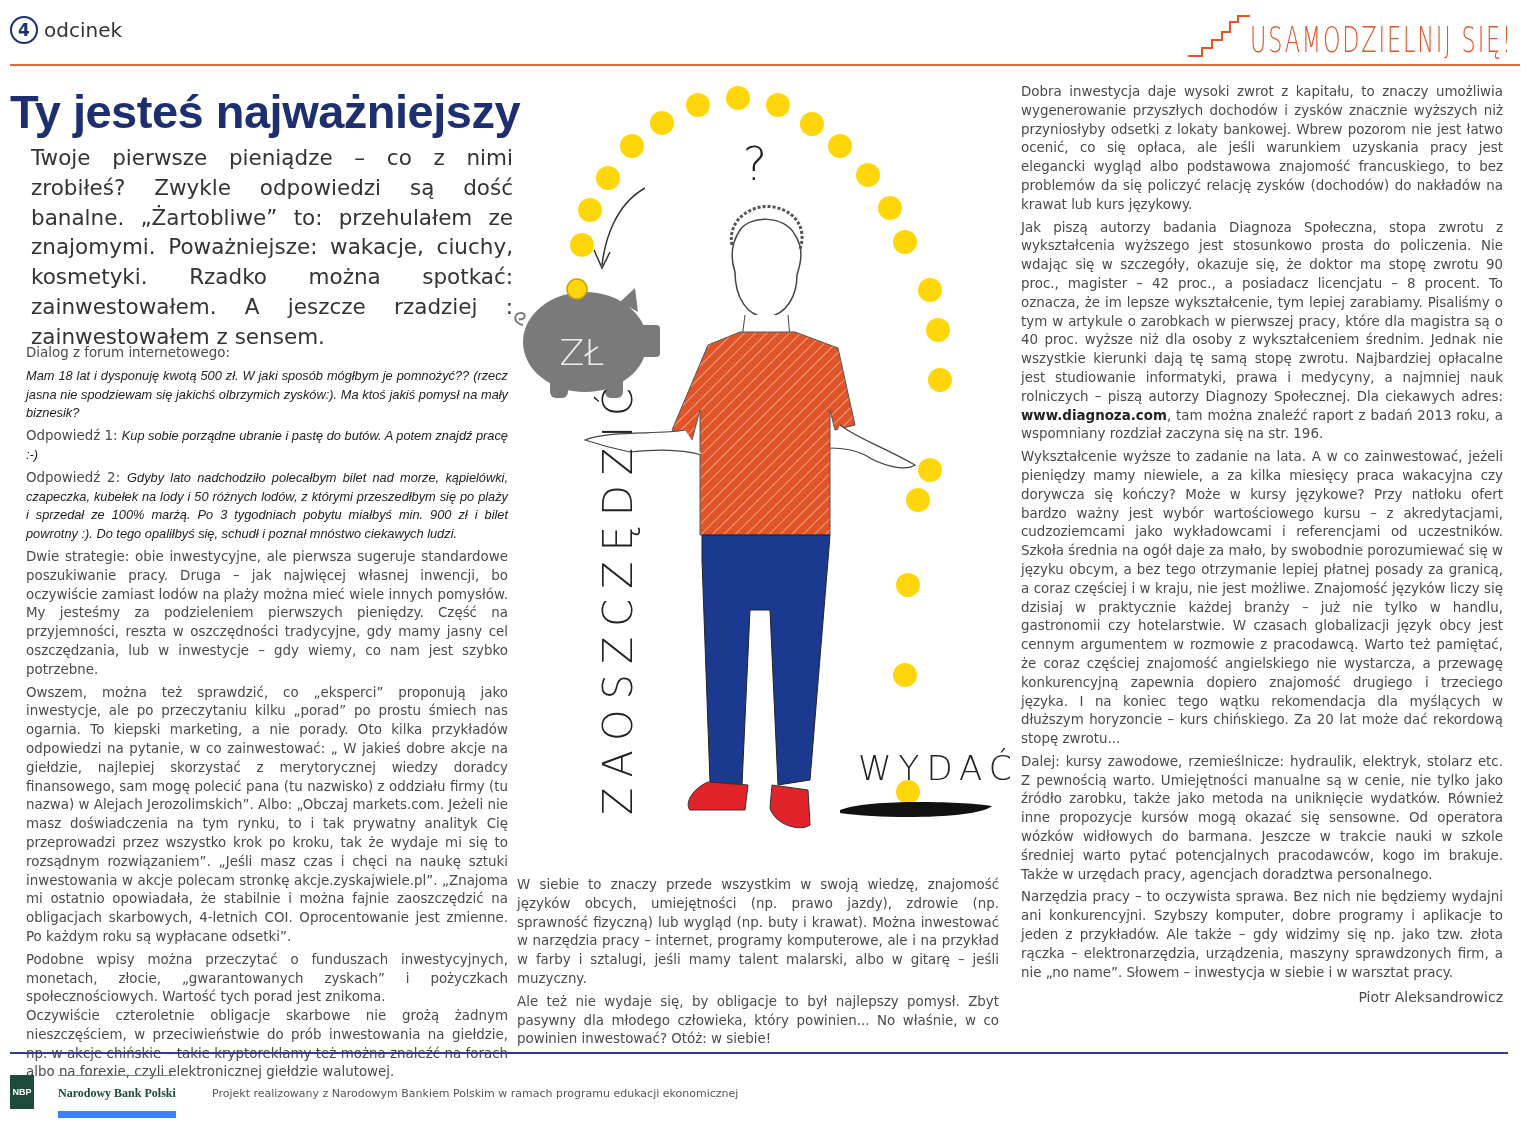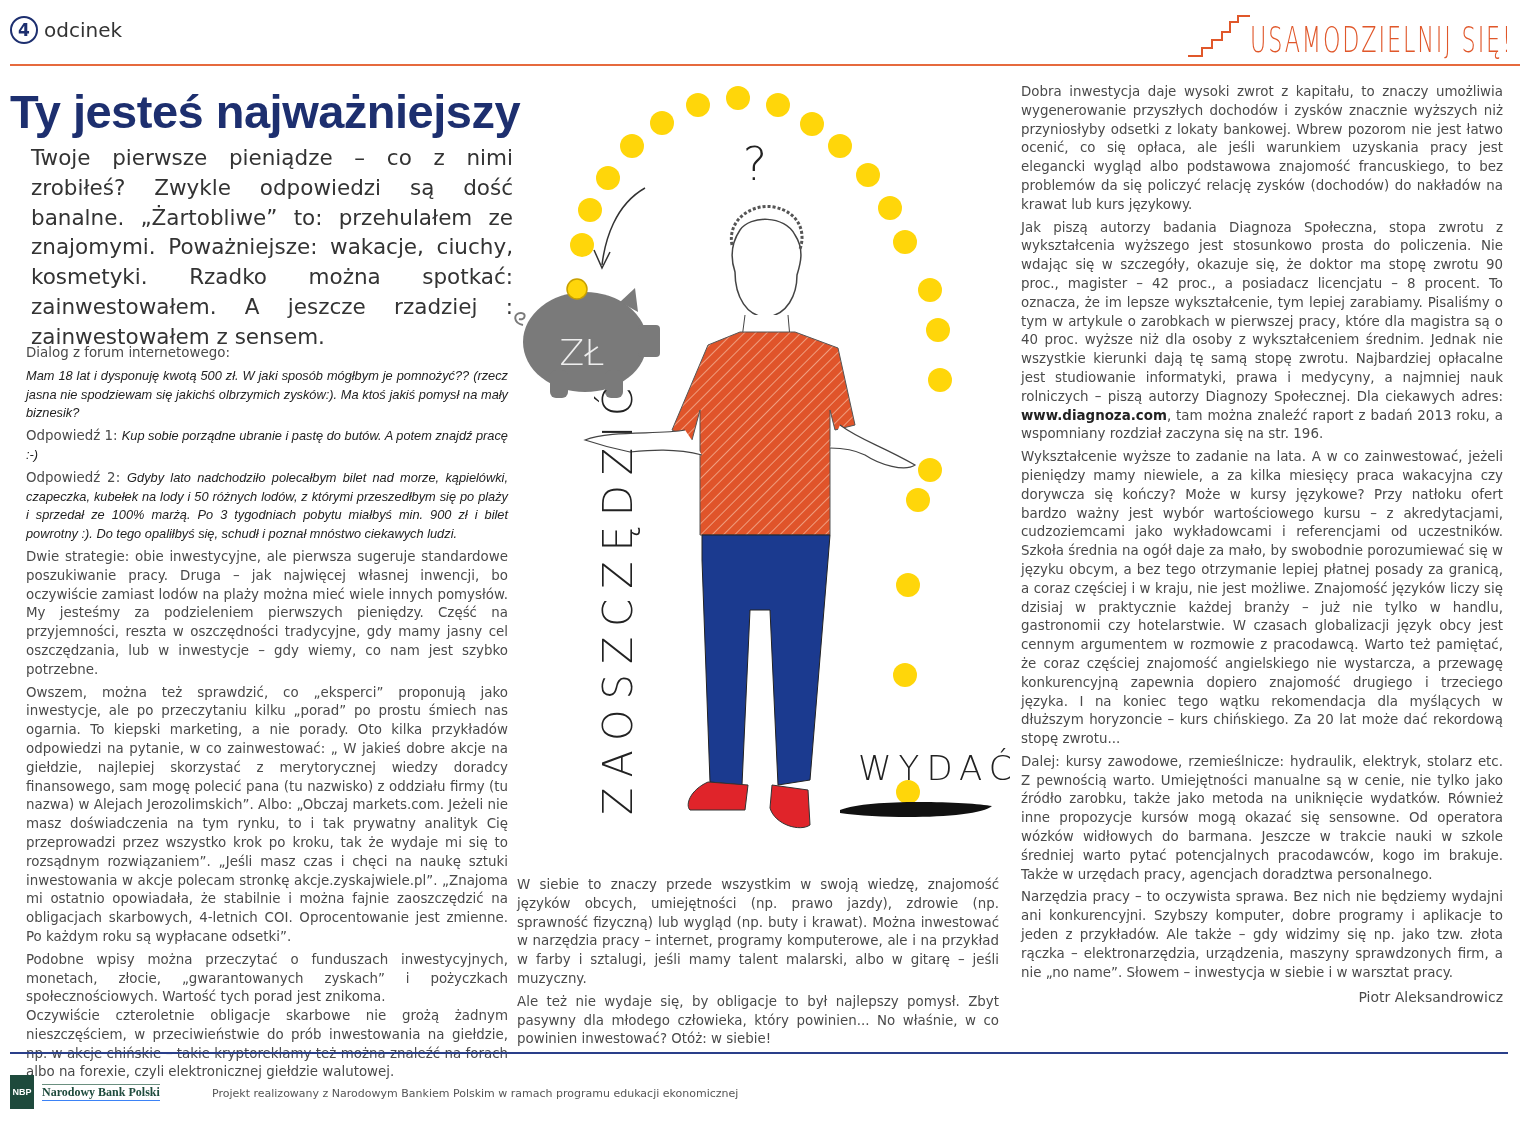--- a/index.html
+++ b/index.html
@@ -30,25 +30,25 @@
   .col-right { left: 1021px; top: 83px; width: 482px; }
 
   .forum-intro { margin-bottom: 2px; }
   .forum-q, .forum-a { font-family: "Liberation Sans", sans-serif; font-style: italic; color: #222; font-size: 12.8px; }
   .strong-link { font-weight: bold; color: #222; }
   .author { text-align: right; font-size: 14px; margin-top: 6px; }
 
   .illustration { position: absolute; left: 510px; top: 80px; width: 500px; height: 760px; }
 
   .bottom-rule { position: absolute; left: 10px; right: 22px; top: 1052px; height: 2px; background: #2a3f8a; }
-  .footer-logo { position: absolute; left: 10px; top: 1075px; display: flex; align-items: center; gap: 8px; }
+  .footer-logo { position: absolute; left: 10px; top: 1075px; display: flex; align-items: flex-start; gap: 24px; }
   .nbp-box { width: 24px; height: 34px; background: #1e4a3c; color: #fff; font-size: 9px; font-weight: bold;
     display: flex; align-items: center; justify-content: center; font-family: "Liberation Sans", sans-serif; }
   .nbp-name { font-family: "Liberation Serif", serif; font-size: 12px; color: #1e4a3c; font-weight: bold;
-    border-top: 1px solid #6a8f7f; border-bottom: 1px solid #3b82f6; padding: 0 0; }
+    border-top: 1px solid #6a8f7f; border-bottom: 7px solid #3b82f6; padding: 10px 0; }
   .footer-text { position: absolute; left: 212px; top: 1087px; font-size: 11px; color: #555; }
 </style>
 </head>
 <body>
 
 <div class="episode">
   <div class="episode-num">4</div>
   <div class="episode-label">odcinek</div>
 </div>
 

